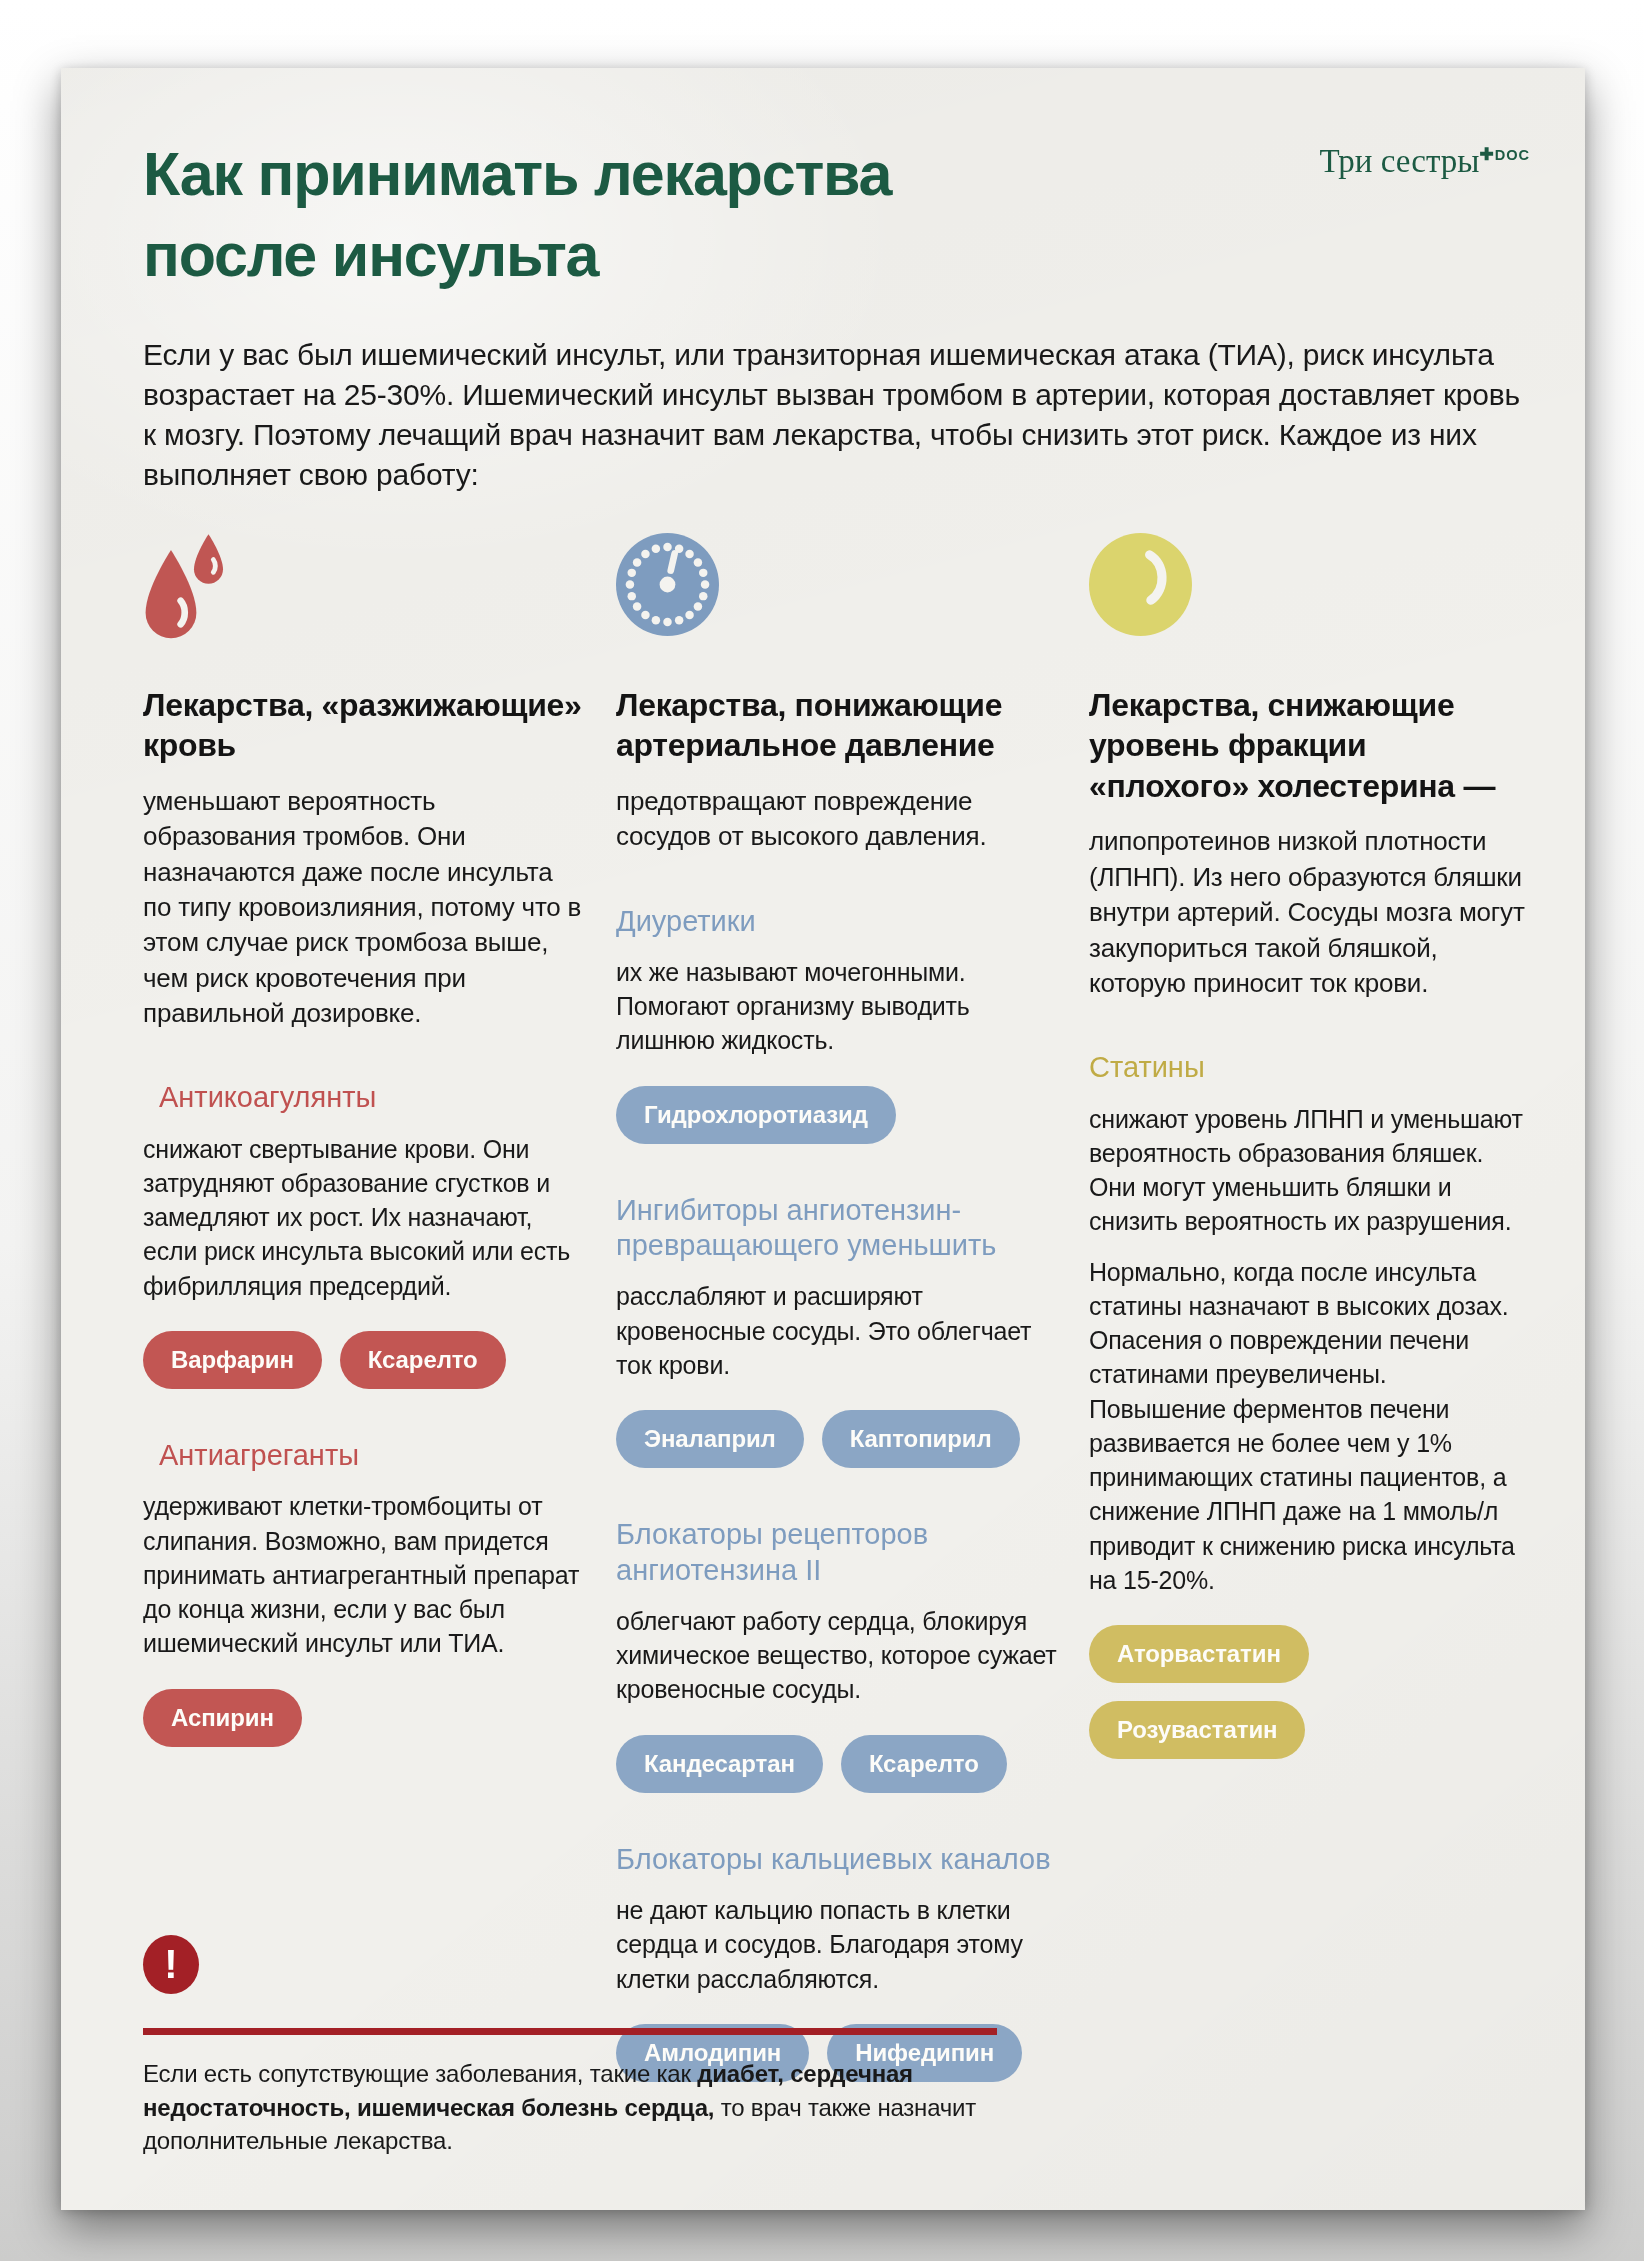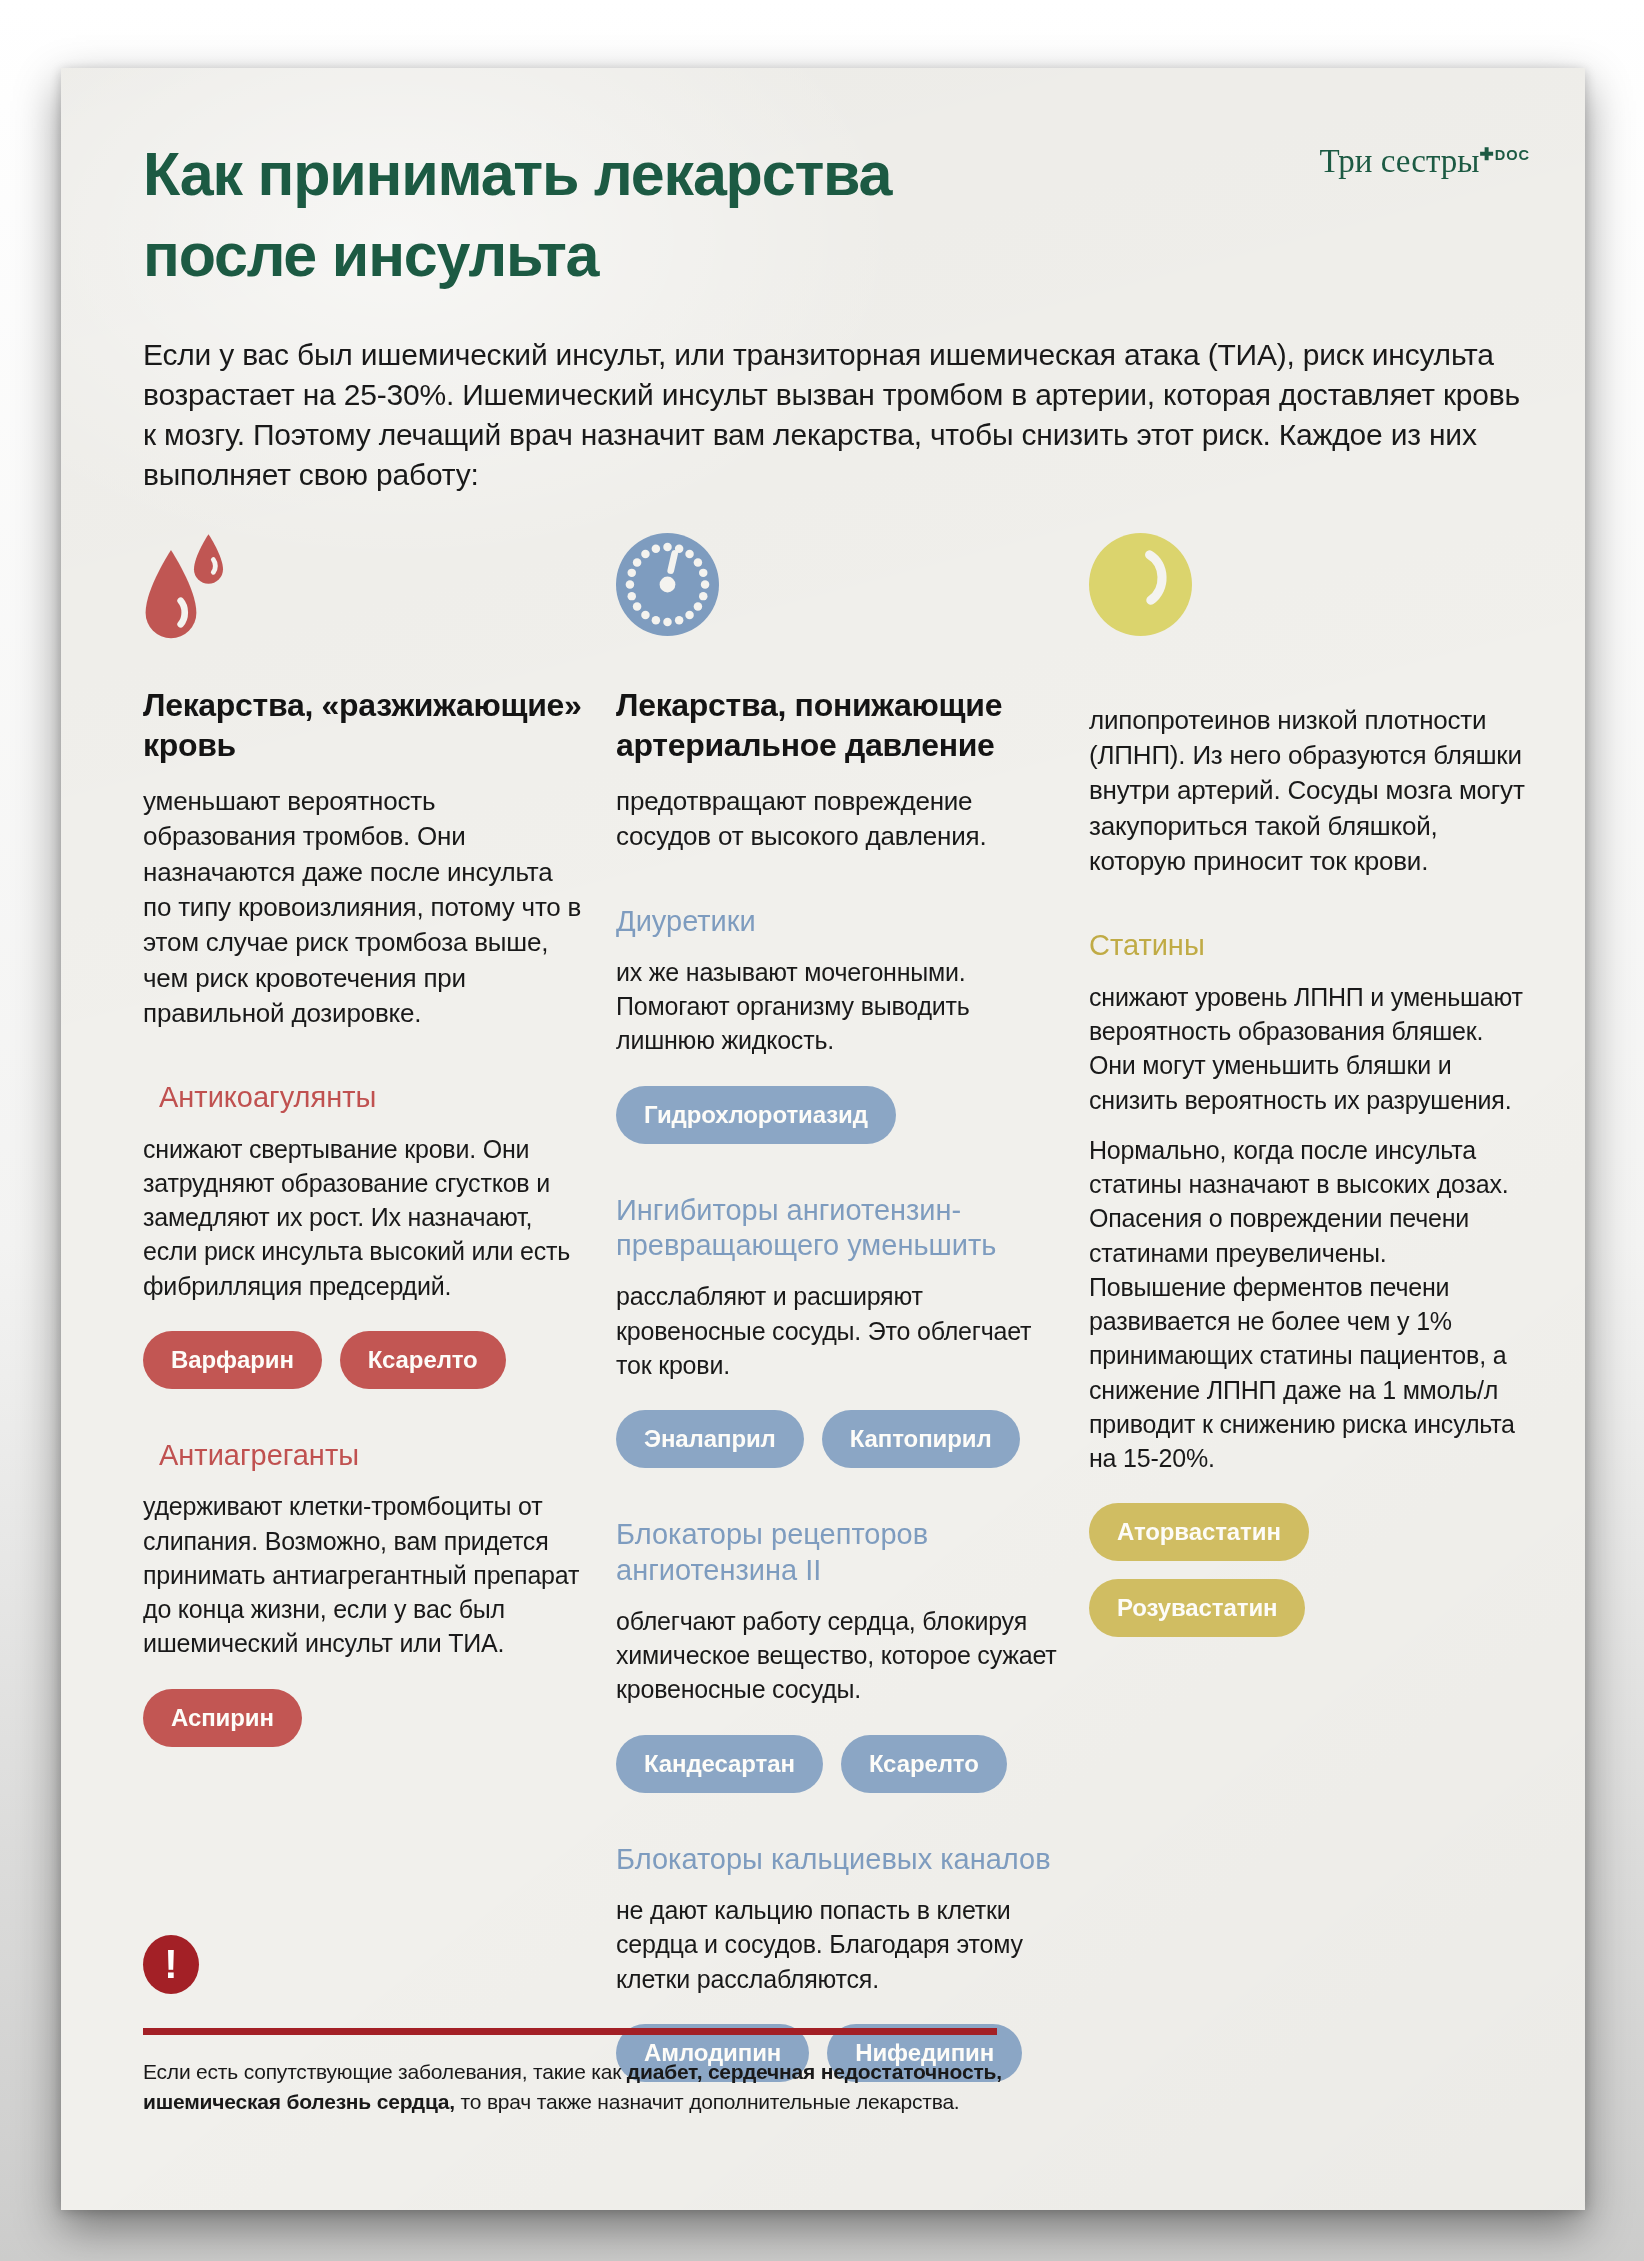--- a/index.html
+++ b/index.html
@@ -102,21 +102,21 @@
   .warning-icon {
     width: 56px; height: 59px;
     border-radius: 50%;
     background: var(--dark-red, #a32026);
     color: #ffffff;
     font-size: 40px;
     font-weight: bold;
     display: flex; align-items: center; justify-content: center;
   }
   .warning-rule { margin-top: 34px; width: 854px; height: 7.3px; background: var(--dark-red, #a32026); }
-  .footer-text { margin: 22px 0 0 0; font-size: 21px; line-height: 1.4; max-width: 958px; letter-spacing: -0.2px; }
+  .footer-text { margin: 22px 0 0 0; font-size: 24px; line-height: 1.4; max-width: 958px; letter-spacing: -0.2px; }
   .footer-text .b { font-weight: bold; }
 </style>
 </head>
 <body>
 
 <div class="canvas">
   <div class="paper">
 
     <div class="header-row">
       <h1 class="page-title">Как принимать лекарства
@@ -231,20 +231,21 @@
         </div>
       </div>
 
       <div class="column accent-gold">
         <div class="icon-box">
           <svg width="103" height="103" viewBox="0 0 170 170" aria-hidden="true">
             <circle cx="85" cy="85" r="85" fill="#dbd46d"></circle>
             <path d="M100 36 c26 15 28 57 2 75" stroke="#f4f3ef" stroke-width="15" fill="none" stroke-linecap="round"></path>
           </svg>
         </div>
+        <h2 class="col-title">Лекарства, снижающие уровень фракции «плохого» холестерина —</h2>
         <p class="col-desc">липопротеинов низкой плотности (ЛПНП). Из него образуются бляшки внутри артерий. Сосуды мозга могут закупориться такой бляшкой, которую приносит ток крови.</p>
 
         <div class="section">
           <h3 class="section-heading">Статины</h3>
           <p>снижают уровень ЛПНП и уменьшают вероятность образования бляшек. Они могут уменьшить бляшки и снизить вероятность их разрушения.</p>
           <p>Нормально, когда после инсульта статины назначают в высоких дозах. Опасения о повреждении печени статинами преувеличены. Повышение ферментов печени развивается не более чем у 1% принимающих статины пациентов, а снижение ЛПНП даже на 1 ммоль/л приводит к снижению риска инсульта на 15-20%.</p>
           <div class="pills">
             <span class="pill">Аторвастатин</span>
             <span class="pill">Розувастатин</span>
           </div>

